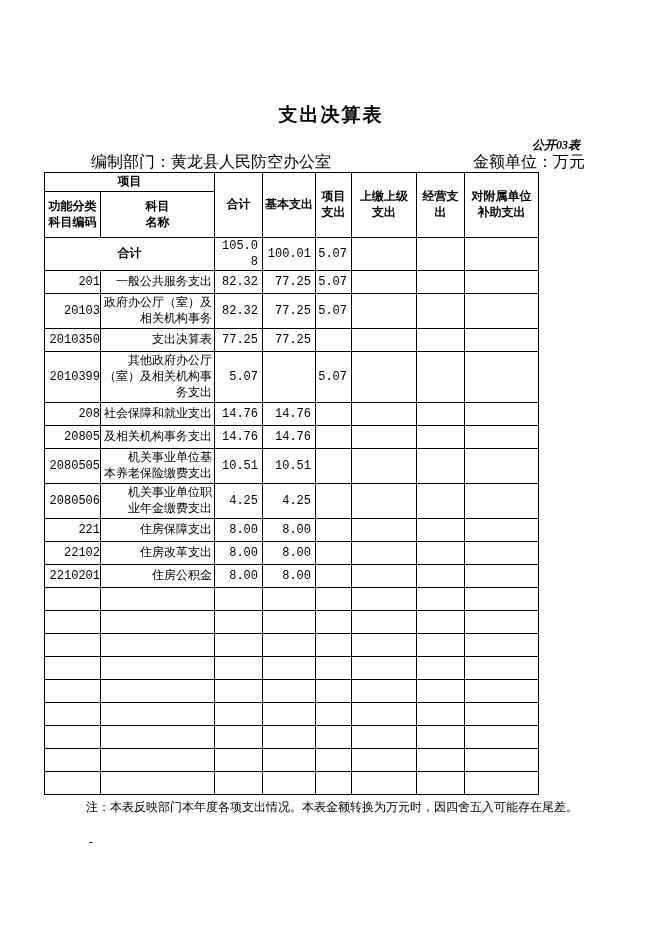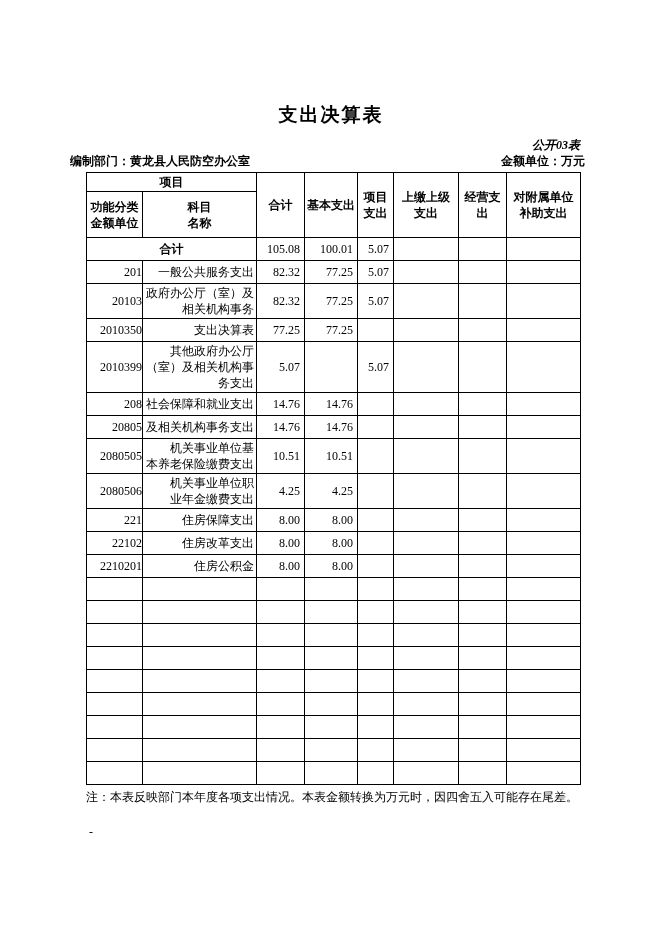--- a/index.html
+++ b/index.html
@@ -22,32 +22,33 @@
   .form-no {
     margin-top: 12px;
     padding-right: 82px;
     text-align: right;
     font-size: 12px;
     font-weight: bold;
     line-height: 14px;
     font-style: italic;
   }
   .meta-row {
-    margin: 2px 77px 0 70px;
+    margin: 2px 77px 0 91px;
     display: flex;
     justify-content: space-between;
-    font-size: 12px;
-    font-weight: bold;
+    font-size: 16px;
+    font-weight: normal;
     line-height: 15px;
   }
   table.main {
-    margin: 3px 0 0 86px;
+    margin: 3px 0 0 44px;
     width: 494px;
     border-collapse: collapse;
     table-layout: fixed;
+    font-family: Liberation Mono, monospace;
   }
   table.main th, table.main td {
     border: 1px solid #000;
     font-size: 12px;
     line-height: 16px;
     word-break: break-all;
     overflow: hidden;
   }
   table.main th {
     font-weight: bold;
@@ -103,21 +104,21 @@
         <th rowspan="2">基本支出</th>
         <th rowspan="2">项目支出</th>
         <th rowspan="2">上缴上级
 支出</th>
         <th rowspan="2">经营支出</th>
         <th rowspan="2">对附属单位
 补助支出</th>
       </tr>
       <tr class="h-row2">
         <th>功能分类
-金额单位</th>
+科目编码</th>
         <th>科目
 名称</th>
       </tr>
     </thead>
     <tbody>
         <tr>
           <td class="total-label" colspan="2">合计</td>
           <td class="num-cell">105.08</td>
           <td class="num-cell">100.01</td>
           <td class="num-cell">5.07</td>

